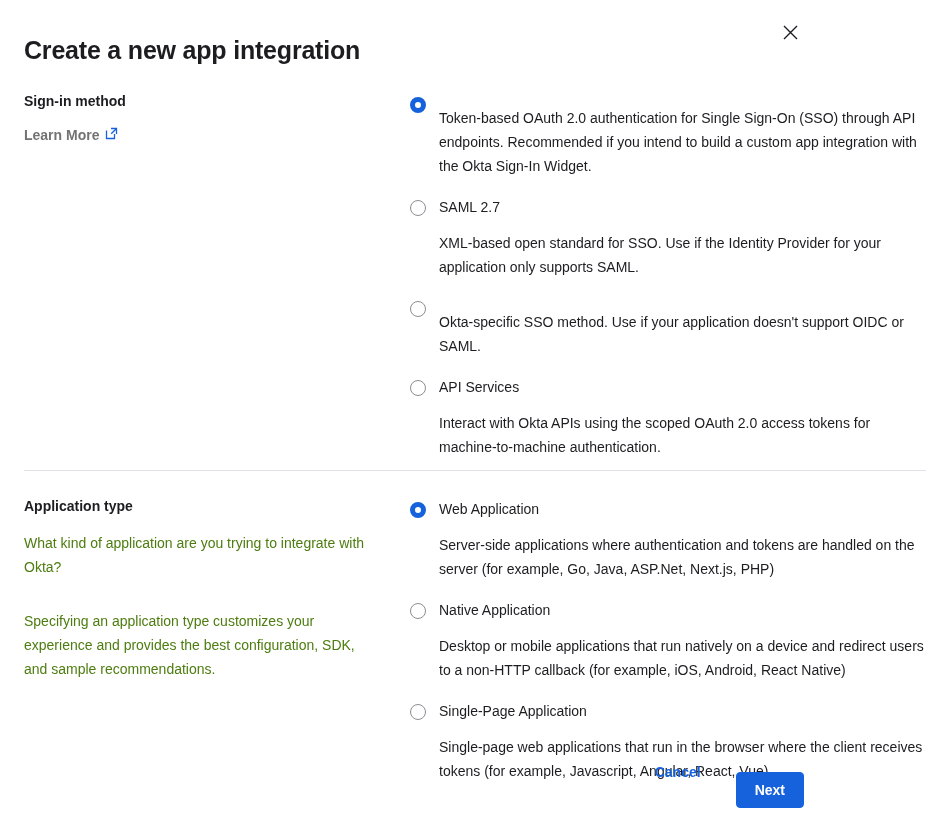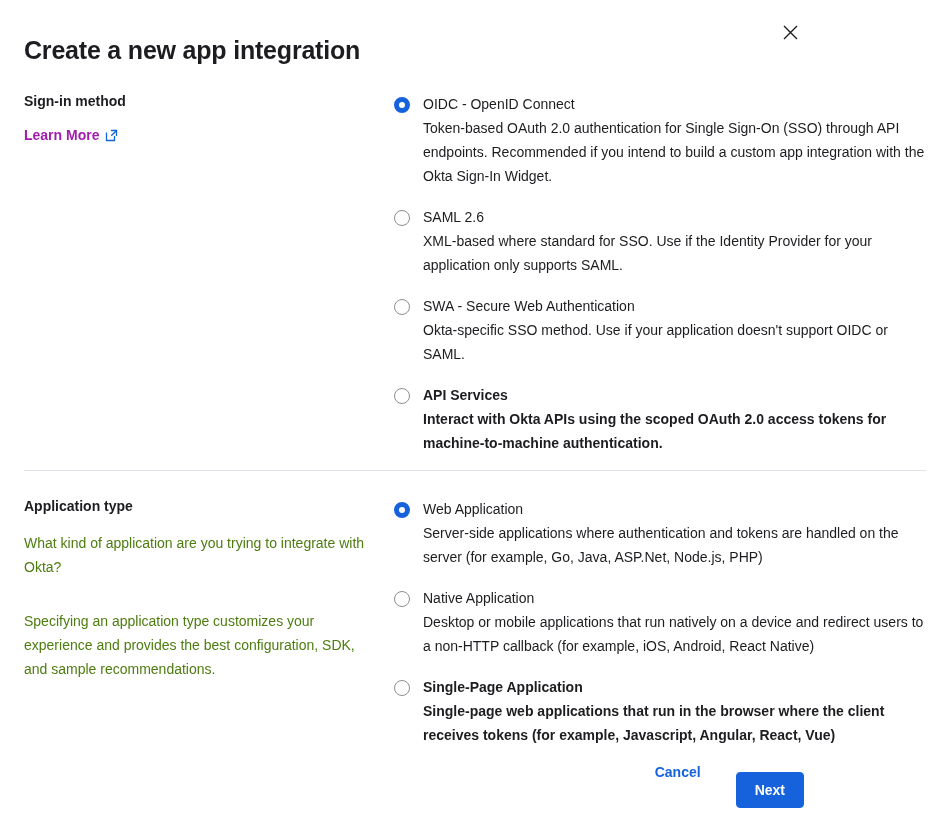--- a/index.html
+++ b/index.html
@@ -64,44 +64,45 @@
     left: 24px;
     top: 470px;
     width: 902px;
     height: 1px;
     background: #e1e1e8;
   }
 
   .row {
     display: flex;
     align-items: flex-start;
+    gap: 16px;
   }
   .col-left {
     width: 370px;
     flex: 0 0 370px;
     padding-right: 24px;
   }
   .col-right {
     flex: 1 1 auto;
     padding-top: 1px;
   }
   .label-heading {
     font-size: 14px;
     font-weight: bold;
     color: #1d1d21;
     margin: 0 0 16px 0;
     line-height: 18px;
   }
   .learn-more {
     font-size: 14px;
     font-weight: bold;
-    color: #a21caf;
+    color: #737373;
     text-decoration: none;
     display: inline-flex;
-    align-items: center;
+    align-items: flex-start;
     gap: 6px;
   }
   .learn-more .ext-icon {
     display: inline-block;
     width: 13px;
     height: 13px;
     position: relative;
   }
   .helper-text {
     font-size: 14px;
@@ -111,21 +112,21 @@
     max-width: 345px;
   }
   .helper-text.last { margin-bottom: 0; }
 
   .radio-item {
     display: flex;
     align-items: flex-start;
     margin-bottom: 18px;
     cursor: pointer;
   }
-  .radio-item:last-child { margin-bottom: 0; font-weight: bold; }
+  .radio-item:last-child { margin-bottom: 0; }
   .radio-mark {
     flex: 0 0 auto;
     width: 16px;
     height: 16px;
     border-radius: 50%;
     border: 1px solid #8d8d95;
     background: #ffffff;
     margin-top: 4px;
     margin-right: 13px;
     position: relative;
@@ -140,21 +141,21 @@
     color: #1d1d21;
     line-height: 22px;
     display: block;
   }
   .radio-desc {
     font-size: 14px;
     color: #1d1d21;
     line-height: 24px;
     display: block;
     max-width: 510px;
-    margin-top: 1px;
+    margin-top: 13px;
   }
 
   .footer {
     position: absolute;
     right: 14px;
     bottom: 22px;
     display: flex;
     align-items: center;
     gap: 17px;
   }
@@ -207,37 +208,35 @@
               <path d="M11.3 1.7 L6.2 6.8" stroke="#1662dd" stroke-width="1.3" fill="none"></path>
             </svg>
           </span>
         </a>
       </div>
       <div class="col-right">
 
         <div class="radio-item selected">
           <span class="radio-mark"></span>
           <span class="radio-body">
-            <span class="radio-label">OIDC - OpenID Connect</span>
             <span class="radio-desc">Token-based OAuth 2.0 authentication for Single Sign-On (SSO) through API endpoints. Recommended if you intend to build a custom app integration with the Okta Sign-In Widget.</span>
           </span>
         </div>
 
         <div class="radio-item">
           <span class="radio-mark"></span>
           <span class="radio-body">
-            <span class="radio-label">SAML 2.6</span>
-            <span class="radio-desc">XML-based where standard for SSO. Use if the Identity Provider for your application only supports SAML.</span>
-          </span>
-        </div>
-
-        <div class="radio-item">
-          <span class="radio-mark"></span>
-          <span class="radio-body">
-            <span class="radio-label">SWA - Secure Web Authentication</span>
+            <span class="radio-label">SAML 2.7</span>
+            <span class="radio-desc">XML-based open standard for SSO. Use if the Identity Provider for your application only supports SAML.</span>
+          </span>
+        </div>
+
+        <div class="radio-item">
+          <span class="radio-mark"></span>
+          <span class="radio-body">
             <span class="radio-desc">Okta-specific SSO method. Use if your application doesn't support OIDC or SAML.</span>
           </span>
         </div>
 
         <div class="radio-item">
           <span class="radio-mark"></span>
           <span class="radio-body">
             <span class="radio-label">API Services</span>
             <span class="radio-desc">Interact with Okta APIs using the scoped OAuth 2.0 access tokens for machine-to-machine authentication.</span>
           </span>
@@ -255,21 +254,21 @@
         <p class="label-heading">Application type</p>
         <p class="helper-text">What kind of application are you trying to integrate with Okta?</p>
         <p class="helper-text last">Specifying an application type customizes your experience and provides the best configuration, SDK, and sample recommendations.</p>
       </div>
       <div class="col-right">
 
         <div class="radio-item selected">
           <span class="radio-mark"></span>
           <span class="radio-body">
             <span class="radio-label">Web Application</span>
-            <span class="radio-desc">Server-side applications where authentication and tokens are handled on the server (for example, Go, Java, ASP.Net, Node.js, PHP)</span>
+            <span class="radio-desc">Server-side applications where authentication and tokens are handled on the server (for example, Go, Java, ASP.Net, Next.js, PHP)</span>
           </span>
         </div>
 
         <div class="radio-item">
           <span class="radio-mark"></span>
           <span class="radio-body">
             <span class="radio-label">Native Application</span>
             <span class="radio-desc">Desktop or mobile applications that run natively on a device and redirect users to a non-HTTP callback (for example, iOS, Android, React Native)</span>
           </span>
         </div>

